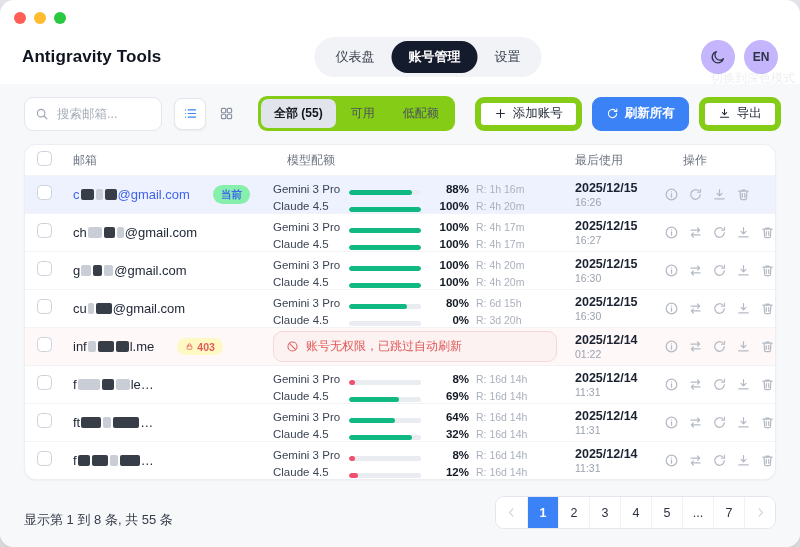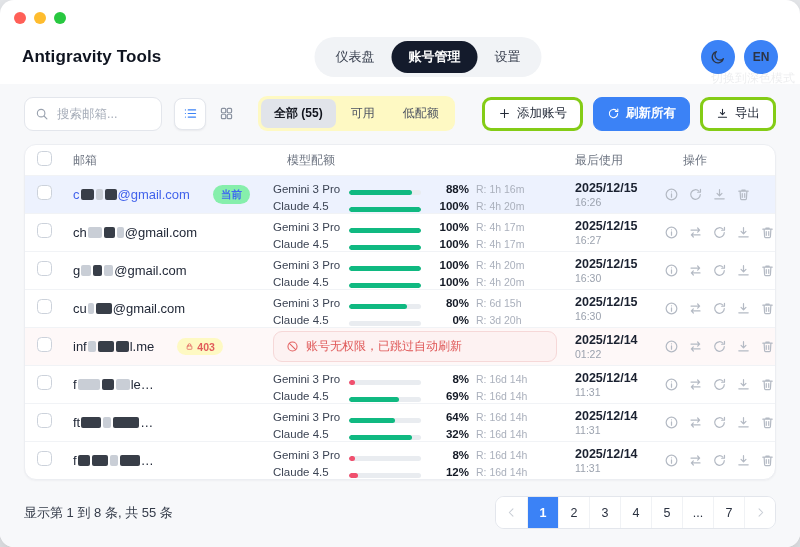--- a/index.html
+++ b/index.html
@@ -9,41 +9,41 @@
   .titlebar{height:30px;padding:12px 0 0 14px;display:flex;gap:8px;box-sizing:border-box}
   .tl{width:12px;height:12px;border-radius:50%;display:inline-block;cursor:pointer}
   .tl.red{background:#ff5f57}.tl.yellow{background:#febc2e}.tl.green{background:#28c840}
   
   .header{position:relative;height:54px;display:flex;align-items:center;padding:0 22px;background:#fff}
   .header h1{font-size:17px;margin:0;color:#0f1420;font-weight:700;letter-spacing:.1px}
   .tabs{position:absolute;left:50%;transform:translateX(-50%);margin-left:28px;display:flex;background:#f1f3f6;border-radius:999px;padding:4px}
   .tab{border:none;background:transparent;font-size:13px;color:#3a4150;padding:7px 17px;border-radius:999px;cursor:pointer;white-space:nowrap}
   .tab.active{background:#141b2c;color:#fff;font-weight:600}
   .hdr-right{margin-left:auto;display:flex;gap:9px}
-  .round-btn{width:34px;height:34px;border-radius:50%;border:none;background:#3b82f6;color:#2c3444;font-size:12px;font-weight:700;display:grid;place-items:center;cursor:pointer}
+  .round-btn{width:34px;height:34px;border-radius:50%;border:none;background:#c4b5fd;color:#2c3444;font-size:12px;font-weight:700;display:grid;place-items:center;cursor:pointer}
   .round-btn .ic{width:16px;height:16px;color:#2c3444}
   .tooltip-faint{position:absolute;top:70px;right:5px;font-size:12px;color:#6b7280;opacity:.12;z-index:5;white-space:nowrap}
   
   .content{background:#f7f8fa;height:463px;padding:12px 24px 0;box-sizing:border-box;position:relative}
   .toolbar{display:flex;align-items:center;gap:10px}
   .search{display:flex;align-items:center;gap:6px;width:138px;height:34px;background:#fff;border:1px solid #e3e6ec;border-radius:9px;padding:0 10px;box-sizing:border-box;flex:none}
   .search .ic{width:14px;height:14px;color:#9aa2af;flex:none}
   .search input{border:none;outline:none;width:100%;font-size:12.5px;color:#1f2430;background:transparent;font-family:inherit}
   .search input::placeholder{color:#a6adb9}
   .vtoggle{display:flex;gap:4px;margin-left:2px}
   .vbtn{width:32px;height:32px;border-radius:8px;border:1px solid transparent;background:transparent;display:grid;place-items:center;color:#8b93a1;cursor:pointer}
   .vbtn .ic{width:15px;height:15px}
   .vbtn.active{background:#fff;border-color:#e3e6ec;color:#3b82f6;box-shadow:0 1px 2px rgba(16,24,40,.06)}
-  .seg{display:flex;background:#fef9c3;border-radius:9px;padding:3px;gap:2px;margin-left:6px}
+  .seg{display:flex;background:#84cc16;border-radius:9px;padding:3px;gap:2px;margin-left:6px}
   .seg button{border:none;background:transparent;font-size:12px;color:#4a5160;padding:6px 13px;border-radius:7px;cursor:pointer;white-space:nowrap;font-family:inherit}
   .seg button.active{background:#e1e4ea;color:#10131c;font-weight:700}
   .spacer{flex:1}
   .btn{display:flex;align-items:center;gap:6px;height:34px;padding:0 13px;border-radius:9px;font-size:12.5px;cursor:pointer;white-space:nowrap;font-family:inherit}
   .btn .ic{width:13px;height:13px;flex:none}
-  .btn.ghost{background:#fff;border:3px solid #84cc16;color:#232a38}
+  .btn.ghost{background:#fff;border:6px solid #84cc16;color:#232a38}
   .btn.primary{background:#3b82f6;border:1px solid #3b82f6;color:#fff;font-weight:600}
   
   .card{margin-top:13px;background:#fff;border:1px solid #eceef2;border-radius:12px;overflow:hidden;box-shadow:0 1px 2px rgba(16,24,40,.04)}
   .thead,.trow{display:grid;grid-template-columns:36px 200px 290px 95px 1fr;align-items:center;padding:0 12px}
   .thead{height:30px;font-size:12px;color:#6e7582}
   .thq{padding-left:14px}
   .tha{padding-left:25px}
   .trow{min-height:37px;border-top:1px solid #f1f3f6}
   .trow.current{background:#edf2fe}
   .trow.errbg{background:#fef8f8}
@@ -66,21 +66,21 @@
   .qrem{margin-left:7px;font-size:10.5px;color:#aab0bc;white-space:nowrap}
   .errpill{display:inline-flex;align-items:center;gap:7px;border:1px solid #f6d8d8;background:#fdf2f2;color:#df5656;font-size:12px;padding:6px 12px;border-radius:9px;box-sizing:border-box;width:calc(100% - 6px)}
   .errpill .ic{width:13px;height:13px;color:#e36060;flex:none}
   .c-date{padding-left:12px}
   .c-date .d1{font-size:12.5px;font-weight:600;color:#1a2130}
   .c-date .d2{font-size:10.5px;color:#9ba2ae;margin-top:1px}
   .c-actions{display:flex;gap:9px;padding-left:6px;align-items:center}
   .abtn{width:15px;height:15px;border:none;background:none;padding:0;color:#b4bac4;cursor:pointer}
   .abtn .ic{width:100%;height:100%;display:block}
   
-  .footer{display:flex;align-items:center;justify-content:space-between;padding:16px 0 0}
+  .footer{display:flex;align-items:flex-end;justify-content:space-between;padding:16px 0 0}
   .fsummary{font-size:13px;color:#353c4a}
   .pager{display:flex;background:#fff;border:1px solid #e3e6ec;border-radius:9px;overflow:hidden}
   .pbtn{width:31px;height:31px;border:none;background:#fff;font-size:12.5px;color:#2a3140;display:grid;place-items:center;cursor:pointer;border-left:1px solid #f0f2f5;font-family:inherit}
   .pbtn:first-child{border-left:none}
   .pbtn.chev{color:#c8cdd5}
   .pbtn.chev .ic{width:13px;height:13px}
   .pbtn.active{background:#3b82f6;color:#fff;font-weight:700}
   .ic svg{display:block;width:100%;height:100%}
 </style>
 </head>

